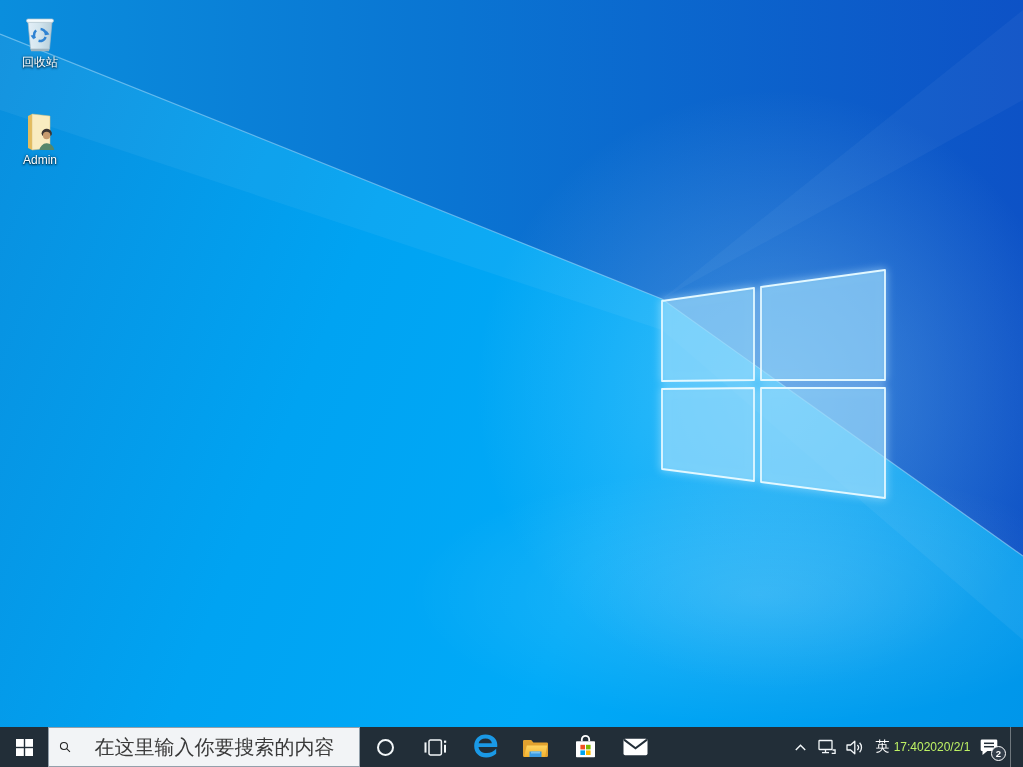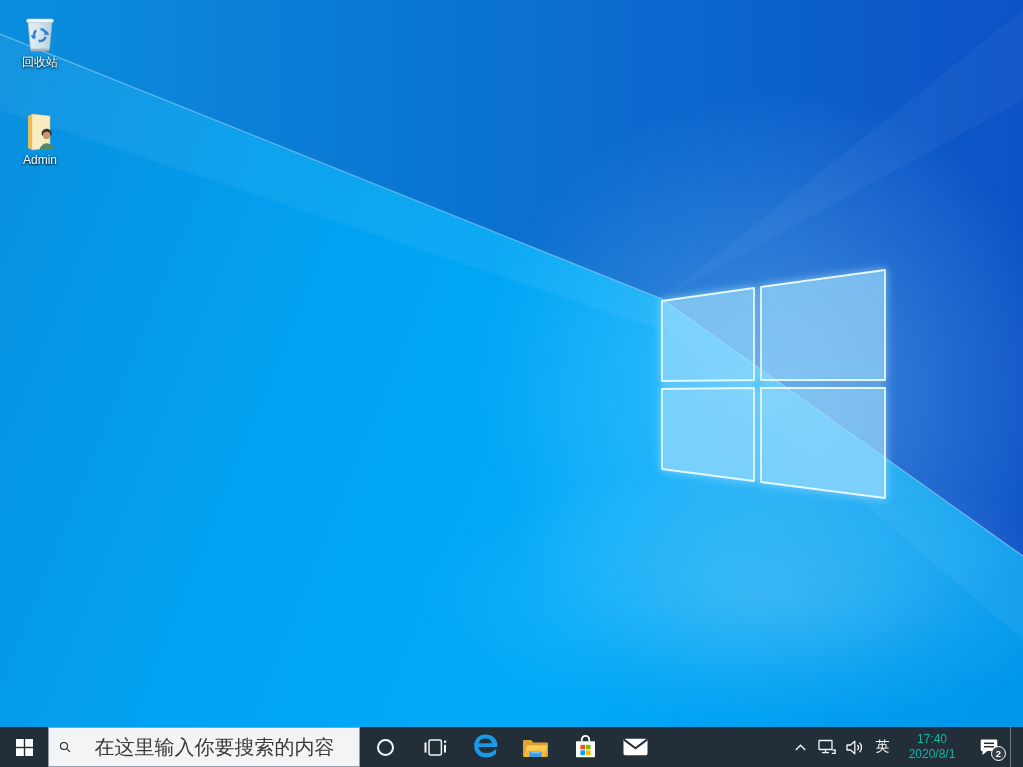--- a/index.html
+++ b/index.html
@@ -49,22 +49,22 @@
   }
   .searchbox input::placeholder{color:#3a3a3a;opacity:1;}
   .cortana-ring{width:17px;height:17px;border:2px solid #f3f7f9;border-radius:50%;}
   .edge-e{display:block;}
   
   .tray{margin-left:auto;display:flex;align-items:stretch;}
   .tray .tb-btn{width:28px;}
   .tb-btn.chevron{width:25px;}
   .tb-btn.ime{width:27px;color:#fff;font-size:14px;}
   .clock{
-    width:72px;display:flex;flex-direction:column;align-items:center;justify-content:center;
-    color:#14b8a6;font-size:12px;line-height:15px;cursor:pointer;padding:0 2px;
+    width:72px;display:flex;align-items:center;justify-content:center;
+    color:#bef264;font-size:12px;line-height:15px;cursor:pointer;padding:0 2px;
   }
   .tb-btn.action-center{width:42px;position:relative;}
   .badge{
     position:absolute;right:4px;bottom:6px;width:15px;height:15px;border-radius:50%;
     background:#333e4a;border:1.5px solid #fff;color:#fff;font-size:9.5px;font-weight:bold;
     display:flex;align-items:center;justify-content:center;line-height:1;
   }
   .show-desktop{
     width:6px;height:40px;border-left:1px solid rgba(255,255,255,.35);
     background:transparent;cursor:pointer;flex:none;border-top:none;border-right:none;border-bottom:none;
@@ -248,21 +248,21 @@
           <path d="M13.6,2.8 a6.8,6.8 0 0 1 0,9.4" fill="none" stroke="#f3f7f9" stroke-width="1.3"></path>
         </svg>
       </button>
 
       <button class="tb-btn ime">
         <span>英</span>
       </button>
 
       <div class="clock">
         <span>17:40</span>
-        <span>2020/8/1</span>
+        <span>2020/2/1</span>
       </div>
 
       <button class="tb-btn action-center">
         <svg width="21" height="20" viewBox="0 0 21 20">
           <path d="M3,2.5 h14 a1.3,1.3 0 0 1 1.3,1.3 v9 a1.3,1.3 0 0 1 -1.3,1.3 h-8.6 l-4.9,3.8 v-3.8 h-0.5 a1.3,1.3 0 0 1 -1.3,-1.3 v-9 A1.3,1.3 0 0 1 3,2.5 Z" fill="#fff"></path>
           <line x1="5" y1="6.3" x2="15" y2="6.3" stroke="#222e38" stroke-width="1.5"></line>
           <line x1="5" y1="9.7" x2="15" y2="9.7" stroke="#222e38" stroke-width="1.5"></line>
         </svg>
         <span class="badge">2</span>
       </button>

